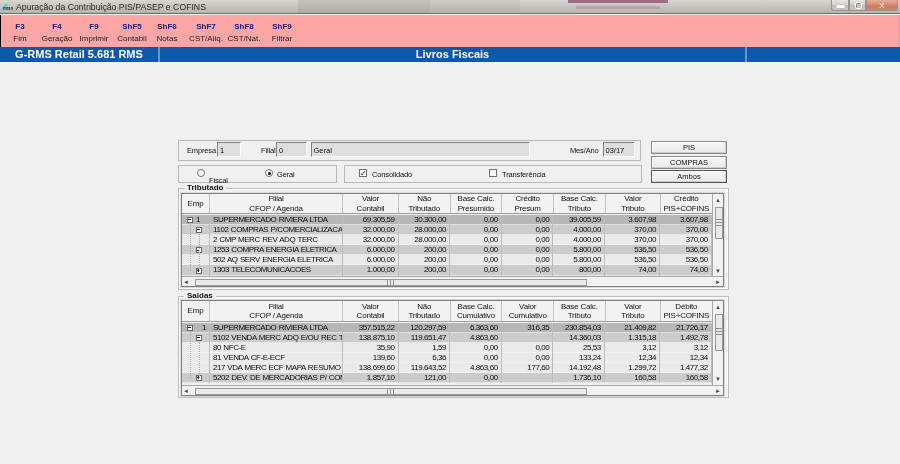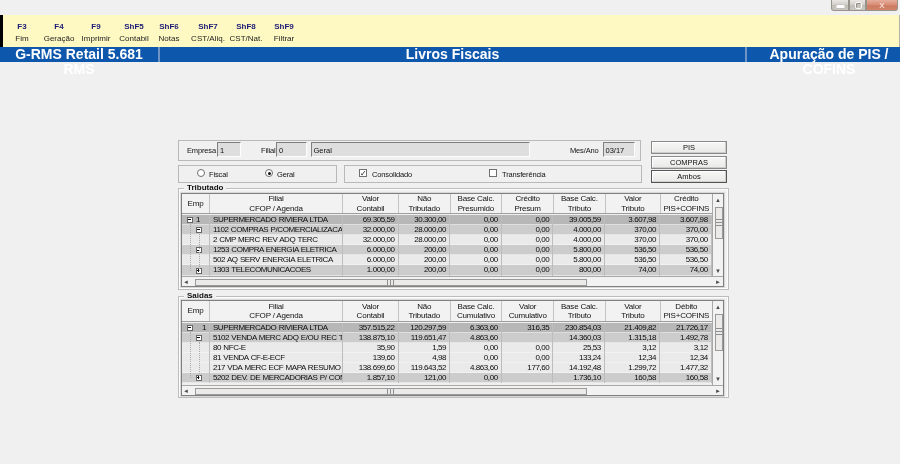--- a/index.html
+++ b/index.html
@@ -12,26 +12,26 @@
 .ghost2{left:568px;top:0;width:100px;height:3px;background:#8d4a6e;opacity:.75}
 .ghost3{left:576px;top:6px;width:84px;height:3px;background:#9a6d8d;opacity:.3}
 .ghost4{left:430px;top:0px;width:90px;height:12px;background:#9f9b95;opacity:.16}
 
 .wbtn{top:0;height:11px;border:1px solid #96938d;border-top:none;background:linear-gradient(#e8e7e4,#d4d1cc 45%,#c2bfba 55%,#cac7c2)}
 #wmin{left:831px;width:18px;border-bottom-left-radius:3px}
 #wmax{left:849px;width:17px}
 #wclose{left:866px;width:32px;background:linear-gradient(#e6ae9e 0%,#d98f77 45%,#cc7a61 60%,#d18569 100%);border-bottom-right-radius:3px}
 .wg{position:absolute;color:#f2d7cc;font-size:8px;line-height:9px;width:100%;text-align:center}
 
-#menubar{left:0;top:15px;width:900px;height:32px;background:#fef9c3;border-left:3px solid #000000;border-right:1px solid #b4b1ab}
+#menubar{left:0;top:15px;width:900px;height:32px;background:#fca5a5;border-left:1px solid #000000;border-right:1px solid #b4b1ab}
 .mk{position:absolute;top:7px;font-size:8px;font-weight:bold;color:#1b1b75;transform:translateX(-50%)}
 .ml{position:absolute;top:18.5px;font-size:8px;color:#222;transform:translateX(-50%)}
 
 #bluebar{left:0;top:47px;width:900px;height:15px;background:#0d57ac}
-.bseg{position:absolute;top:0;height:15px;color:#fff;font-weight:bold;font-size:14px;line-height:15px;text-align:center}
+.bseg{position:absolute;top:0;height:15px;color:#fff;font-weight:bold;font-size:11px;line-height:15px;text-align:center}
 .bsep{position:absolute;top:0;width:2px;height:15px;background:#6f93c4}
 
 .gbox{border:1px solid #b9b9b9;background:#f0f0f0}
 .lbl{position:absolute;font-size:7.5px;letter-spacing:-0.15px;color:#111;white-space:nowrap}
 .inp{position:absolute;background:#dedede;border-top:1px solid #7f7f7f;border-left:1px solid #7f7f7f;border-bottom:1px solid #fdfdfd;border-right:1px solid #fdfdfd;font-size:7.5px;color:#111;padding:2.5px 0 0 2px}
 .btn{position:absolute;left:651px;width:76px;height:13px;background:linear-gradient(#f7f7f6,#e9e9e7);border:1px solid #898989;box-shadow:inset -1px -1px 0 #cccccc,inset 1px 1px 0 #fff;font-size:7.5px;text-align:center;line-height:11.5px;color:#111}
 .radio{position:absolute;width:8px;height:8px;border-radius:50%;background:#fff;border:1px solid #707070}
 .rdot{position:absolute;left:1.5px;top:1.5px;width:3px;height:3px;border-radius:50%;background:#111}
 .chk{position:absolute;width:8px;height:8px;background:#fff;border:1px solid #707070;font-size:8px;line-height:7px;color:#111;text-align:center}
 
@@ -56,20 +56,31 @@
 .vsb{position:absolute;top:0;right:0;width:11px;background:#f2f2f2;border-left:1px solid #a8a8a8}
 .hsb{position:absolute;left:0;width:100%;background:#f2f2f2;border-top:1px solid #a8a8a8}
 .sthumb{position:absolute;background:#eceae8;border:1px solid #9a9a9a}
 .arr{position:absolute;font-size:6px;color:#4a4a4a;text-align:center;line-height:9px}
 .gripv{position:absolute;left:2.5px;width:6px;height:8px;background:repeating-linear-gradient(180deg,#8e8e8e 0 1px,rgba(0,0,0,0) 1px 3px)}
 .griph{position:absolute;width:8px;height:5px;background:repeating-linear-gradient(90deg,#8e8e8e 0 1px,rgba(0,0,0,0) 1px 3px)}
 </style></head>
 <body>
 <div id="app">
 
+<div id="titlebar" class="abs">
+  <div class="ghost1 abs"></div>
+      <div class="ghost4 abs"></div>
+  <div class="ghost2 abs"></div>
+      <div class="ghost3 abs"></div>
+  <svg id="ticon" class="abs" viewBox="0 0 12 8">
+        <path d="M1 6 Q4 0 7 1 Q4 3 3 7 Z" fill="#19d8e8"></path>
+        <text x="2" y="7" font-size="6" font-weight="bold" fill="#222">rms</text>
+      </svg>
+  <div id="ttext" class="abs">Apuração da Contribuição PIS/PASEP e COFINS</div>
+</div>
 <div id="wmin" class="abs wbtn">
       <span style="position:absolute;left:4px;top:5px;width:9px;height:3px;background:#fff;border-radius:1.5px;box-shadow:0 0 1px #888"></span>
     </div>
 <div id="wmax" class="abs wbtn">
       <span style="position:absolute;left:4.5px;top:2px;width:7px;height:7px;border:1px solid #fafaf8;border-radius:2px;background:#c6c3bd;box-shadow:inset 1px 1px 0 #908d87"></span>
     </div>
 <div id="wclose" class="abs wbtn">
       <span class="wg" style="top:1px;font-size:8px;color:#f3d5cb;font-weight:bold">X</span>
     </div>
 
@@ -90,34 +101,33 @@
       <span class="ml" style="left:243px">CST/Nat.</span>
   <span class="mk" style="left:281px">ShF9</span>
       <span class="ml" style="left:281px">Filtrar</span>
 </div>
 
 <div id="bluebar" class="abs">
   <div class="bseg" style="left:0;width:158px">G-RMS Retail 5.681 RMS</div>
   <div class="bsep" style="left:158px"></div>
   <div class="bseg" style="left:160px;width:585px">Livros Fiscais</div>
   <div class="bsep" style="left:745px"></div>
-  <div class="bseg" style="left:747px;width:153px;padding-left:11px">Apuração de PIS / COFINS</div>
 </div>
 
 <div class="abs gbox" style="left:178px;top:140px;width:462.5px;height:21px"></div>
 <span class="lbl" style="left:187px;top:146px">Empresa</span>
 <div class="inp" style="left:217px;top:142px;width:24px;height:15px">1</div>
 <span class="lbl" style="left:261px;top:146px">Filial</span>
 <div class="inp" style="left:276px;top:142px;width:31px;height:15px">0</div>
 <div class="inp" style="left:310.5px;top:142px;width:219.5px;height:15px">Geral</div>
 <span class="lbl" style="left:570px;top:146px">Mes/Ano</span>
 <div class="inp" style="left:602.5px;top:142px;width:32px;height:15px">03/17</div>
 <div class="abs gbox" style="left:178px;top:165px;width:159px;height:18px"></div>
 <div class="radio" style="left:197px;top:169px"></div>
-<span class="lbl" style="left:209px;top:170px">Fiscal</span>
+<span class="lbl" style="left:209px;top:176px">Fiscal</span>
 <div class="radio" style="left:265px;top:169px">
       <span class="rdot"></span>
     </div>
 <span class="lbl" style="left:277px;top:170px">Geral</span>
 <div class="abs gbox" style="left:344px;top:165px;width:298px;height:18px"></div>
 <div class="chk" style="left:359px;top:169px">✓</div>
 <span class="lbl" style="left:372px;top:170px">Consolidado</span>
 <div class="chk" style="left:489px;top:169px"></div>
 <span class="lbl" style="left:502px;top:170px">Transferência</span>
 <div class="btn" style="top:141px">PIS</div>
@@ -271,21 +281,21 @@
           <div class="c num" style="width:51.8px">0,00</div>
           <div class="c num" style="width:51.7px">0,00</div>
           <div class="c num" style="width:51.7px">25,53</div>
           <div class="c num" style="width:55.3px">3,12</div>
           <div class="c num" style="width:51.7px">3,12</div>
         </div>
 <div class="grow rl" style="height:10.05px">
           <div class="c" style="width:28px"></div>
           <div class="c nm" style="width:133px">81 VENDA CF-E-ECF</div>
           <div class="c num" style="width:56px">139,60</div>
-          <div class="c num" style="width:51.5px">4,98</div>
+          <div class="c num" style="width:51.5px">6,36</div>
           <div class="c num" style="width:51.8px">0,00</div>
           <div class="c num" style="width:51.7px">0,00</div>
           <div class="c num" style="width:51.7px">133,24</div>
           <div class="c num" style="width:55.3px">12,34</div>
           <div class="c num" style="width:51.7px">12,34</div>
         </div>
 <div class="grow rl" style="height:10.05px">
           <div class="c" style="width:28px"></div>
           <div class="c nm" style="width:133px">217 VDA MERC ECF MAPA RESUMO</div>
           <div class="c num" style="width:56px">138.699,60</div>

